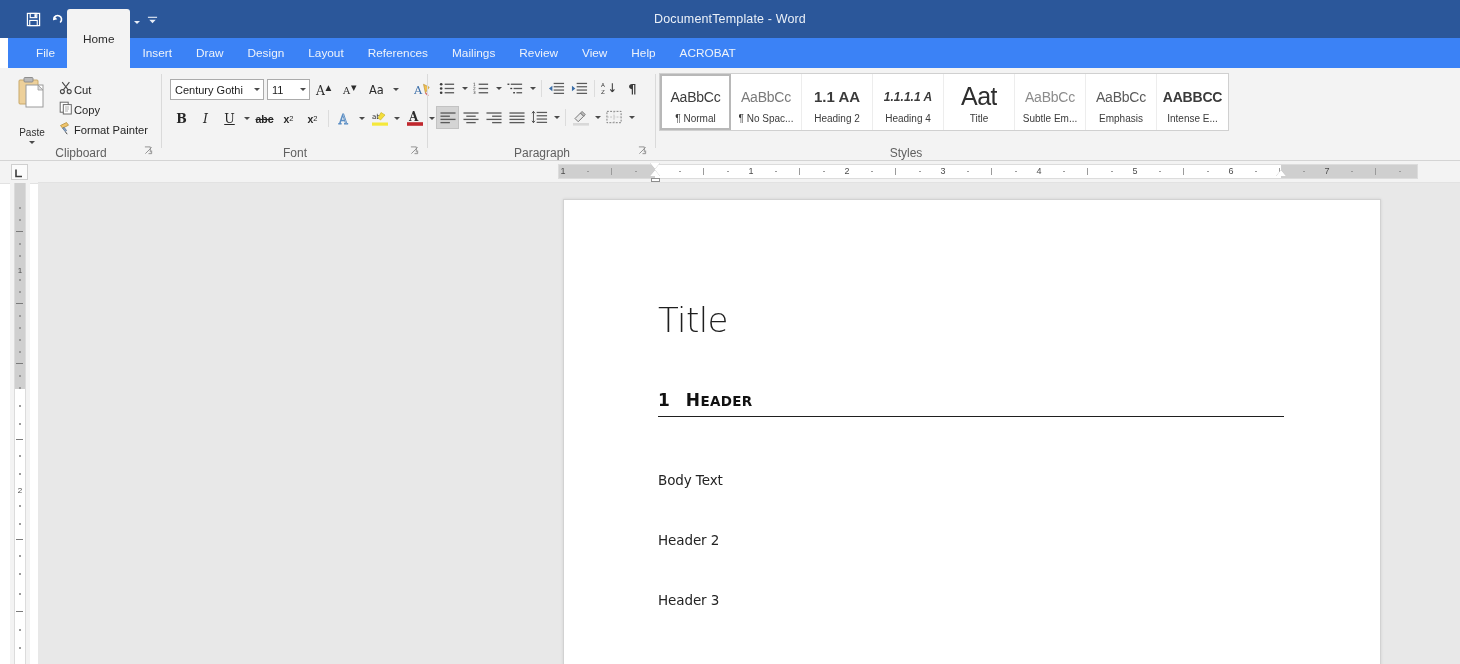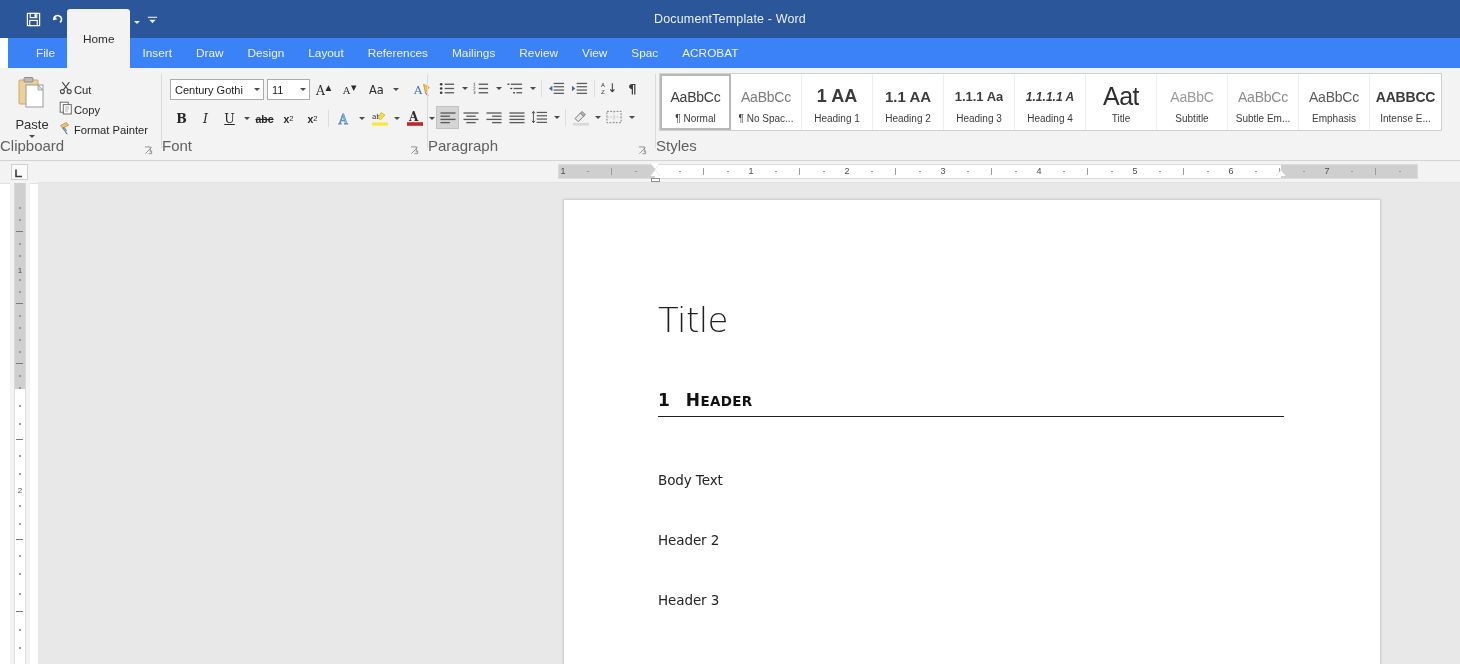--- a/index.html
+++ b/index.html
@@ -120,24 +120,24 @@
     border-bottom: 1px solid #d4d4d4;
     box-sizing: border-box;
   }
   .rgroup {
     position: absolute;
     top: 0;
     height: 92px;
   }
   .rgroup-label {
     position: absolute;
-    bottom: 6px;
+    bottom: 0;
     width: 100%;
-    text-align: left;
-    font-size: 15px;
+    text-align: center;
+    font-size: 12px;
     color: #606060;
   }
   .rgroup-sep {
     position: absolute;
     top: 6px;
     width: 1px;
     height: 74px;
     background: #dadada;
   }
   .dialog-launcher {
@@ -151,21 +151,21 @@
   }
 
   
   .clip-paste {
     position: absolute;
     left: 10px; top: 6px;
     width: 44px;
     text-align: center;
   }
   .paste-icon-wrap { height: 40px; display:flex; align-items:flex-start; justify-content:center; padding-top:2px;}
-  .paste-label { font-size: 13px; color: #303030; margin-top: 1px; }
+  .paste-label { font-size: 10px; color: #303030; margin-top: 11px; }
   .paste-arrow {
     width: 0; height: 0;
     margin: 3px auto 0 auto;
     border-left: 3.2px solid transparent;
     border-right: 3.2px solid transparent;
     border-top: 3.5px solid #4a4a4a;
   }
   .clip-items {
     position: absolute;
     left: 58px; top: 8px;
@@ -576,21 +576,21 @@
     <div class="tab first">File</div>
     <div class="tab active">Home</div>
     <div class="tab">Insert</div>
     <div class="tab">Draw</div>
     <div class="tab">Design</div>
     <div class="tab">Layout</div>
     <div class="tab">References</div>
     <div class="tab">Mailings</div>
     <div class="tab">Review</div>
     <div class="tab">View</div>
-    <div class="tab">Spac</div>
+    <div class="tab">Help</div>
     <div class="tab">ACROBAT</div>
   </div>
 
   <div class="ribbon">
 
     <div class="rgroup" style="left:0px; width:162px;">
       <div class="clip-paste">
         <div class="paste-icon-wrap">
           <svg width="30" height="34" viewBox="0 0 30 34">
             <rect x="2" y="4" width="19" height="24" rx="1" fill="#e8c98a" stroke="#c9a košice" stroke-width="0"></rect>
@@ -924,42 +924,30 @@
 
         <div class="style-item selected">
           <div class="style-prev sp-normal">AaBbCc</div>
           <div class="style-name">¶ Normal</div>
         </div>
         <div class="style-item">
           <div class="style-prev sp-nospace">AaBbCc</div>
           <div class="style-name">¶ No Spac...</div>
         </div>
         <div class="style-item">
-          <div class="style-prev sp-h1">1  AA</div>
-          <div class="style-name">Heading 1</div>
-        </div>
-        <div class="style-item">
           <div class="style-prev sp-h2">1.1  AA</div>
           <div class="style-name">Heading 2</div>
-        </div>
-        <div class="style-item">
-          <div class="style-prev sp-h3">1.1.1 Aa</div>
-          <div class="style-name">Heading 3</div>
         </div>
         <div class="style-item">
           <div class="style-prev sp-h4">1.1.1.1 A</div>
           <div class="style-name">Heading 4</div>
         </div>
         <div class="style-item">
           <div class="style-prev sp-title">Aat</div>
           <div class="style-name">Title</div>
-        </div>
-        <div class="style-item">
-          <div class="style-prev sp-sub">AaBbC</div>
-          <div class="style-name">Subtitle</div>
         </div>
         <div class="style-item">
           <div class="style-prev sp-subem">AaBbCc</div>
           <div class="style-name">Subtle Em...</div>
         </div>
         <div class="style-item">
           <div class="style-prev sp-emph">AaBbCc</div>
           <div class="style-name">Emphasis</div>
         </div>
         <div class="style-item">

